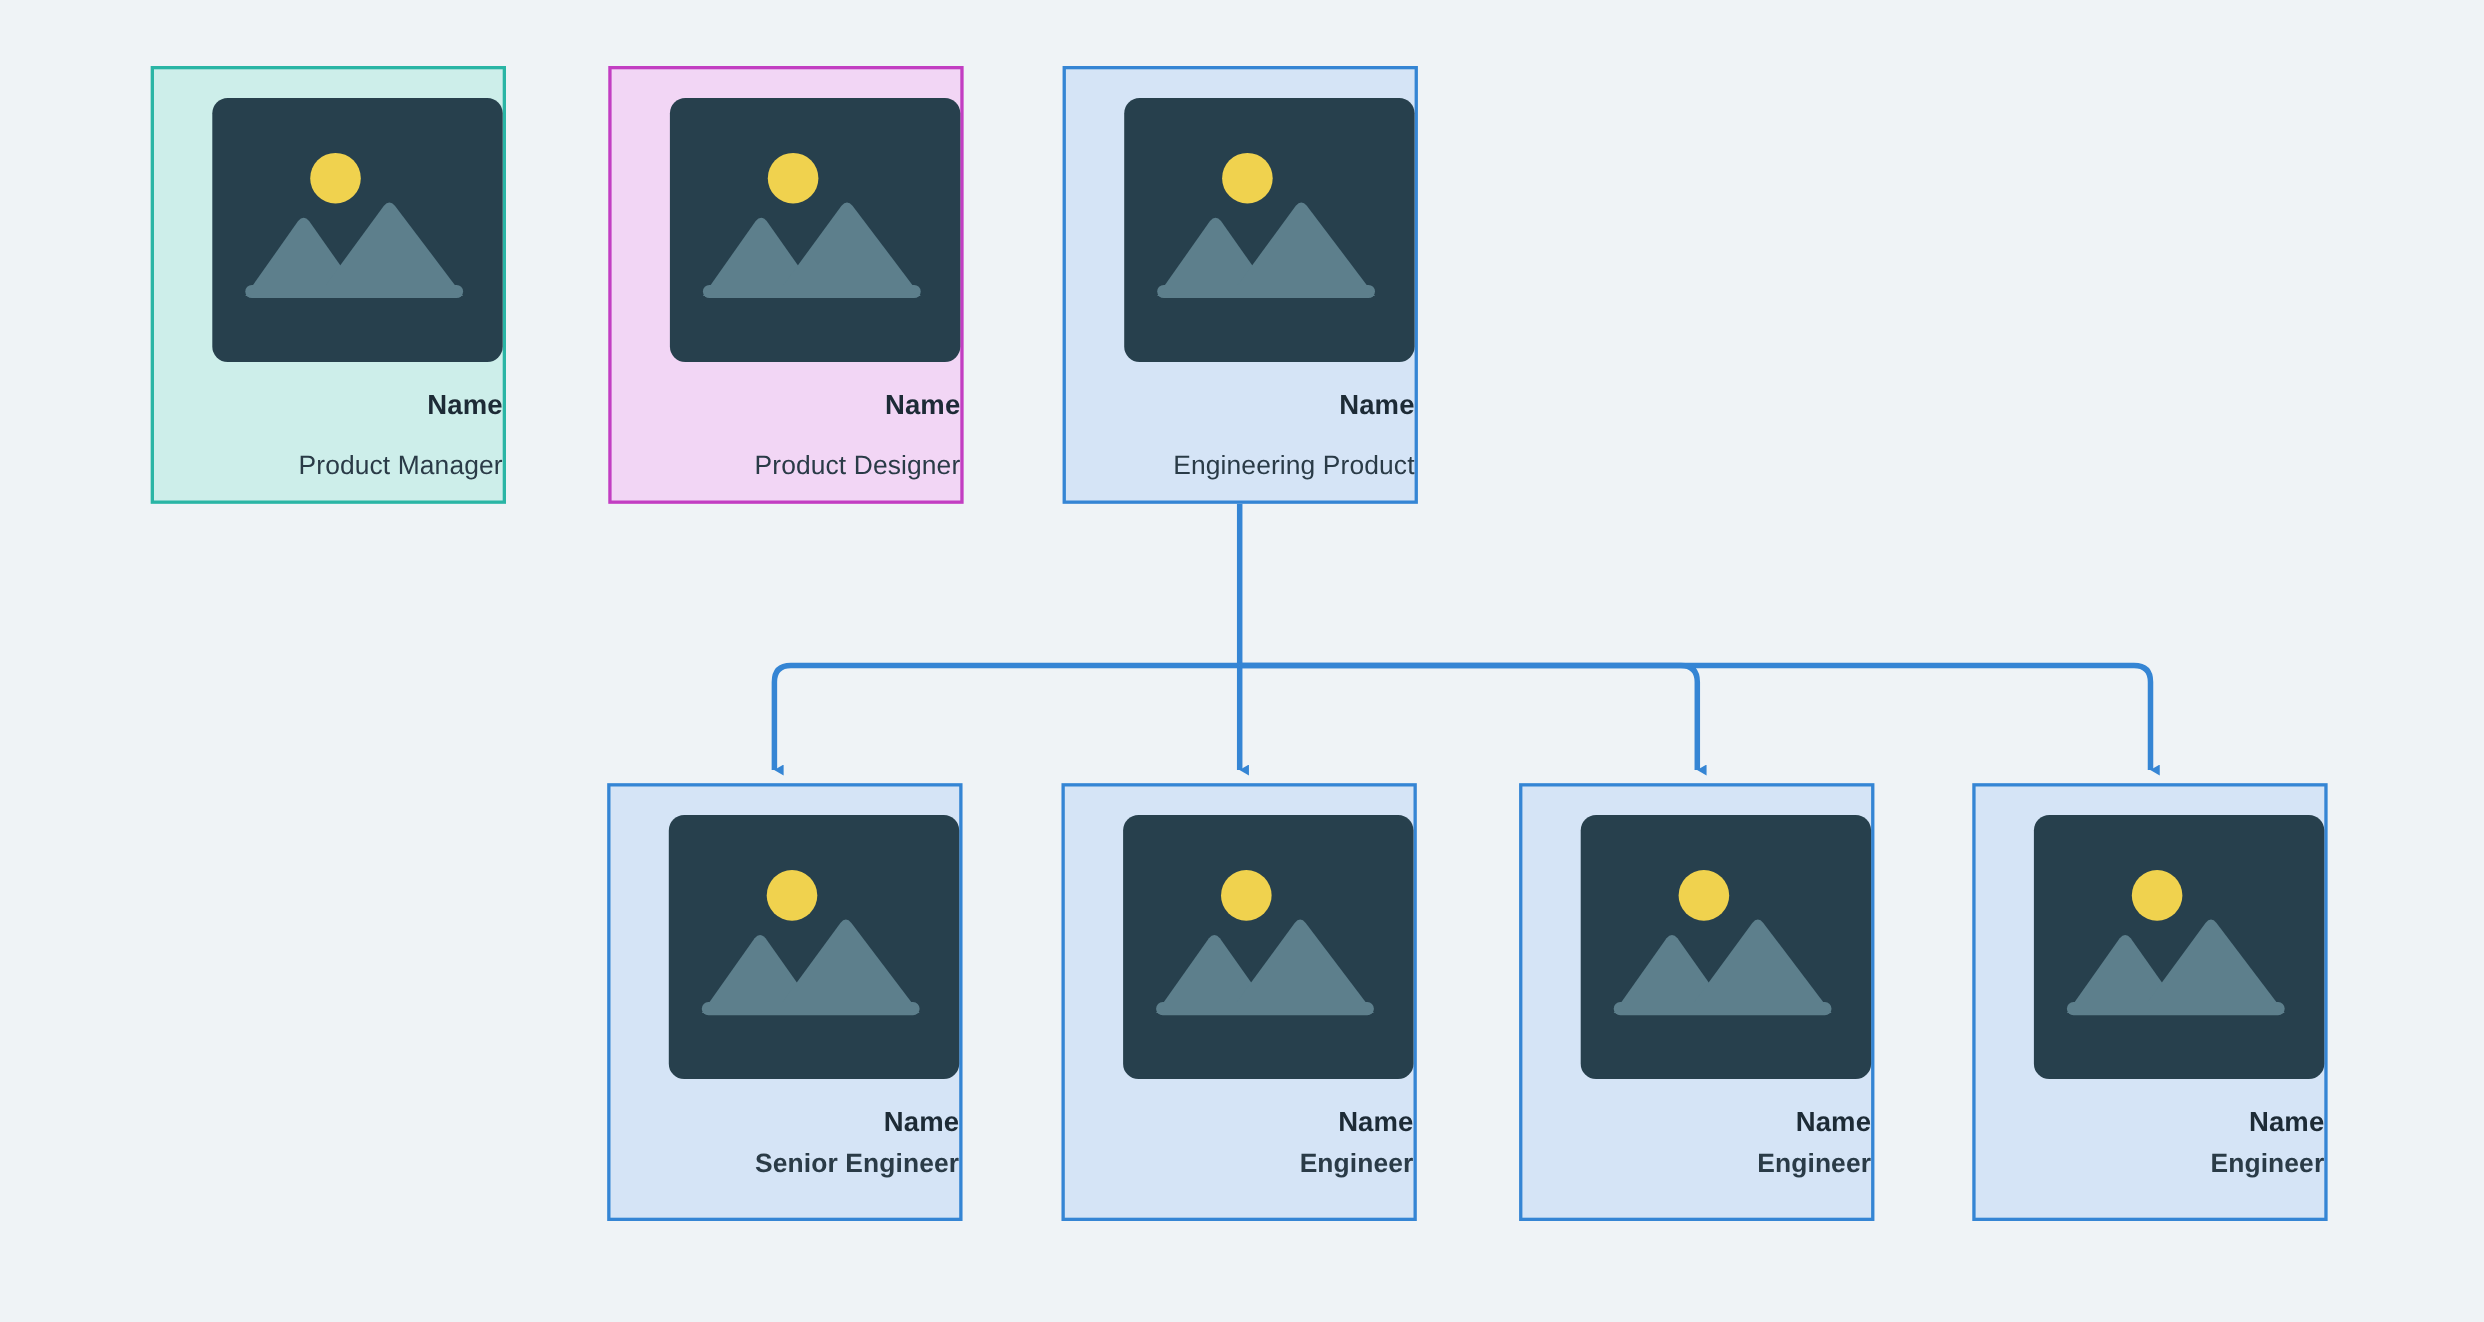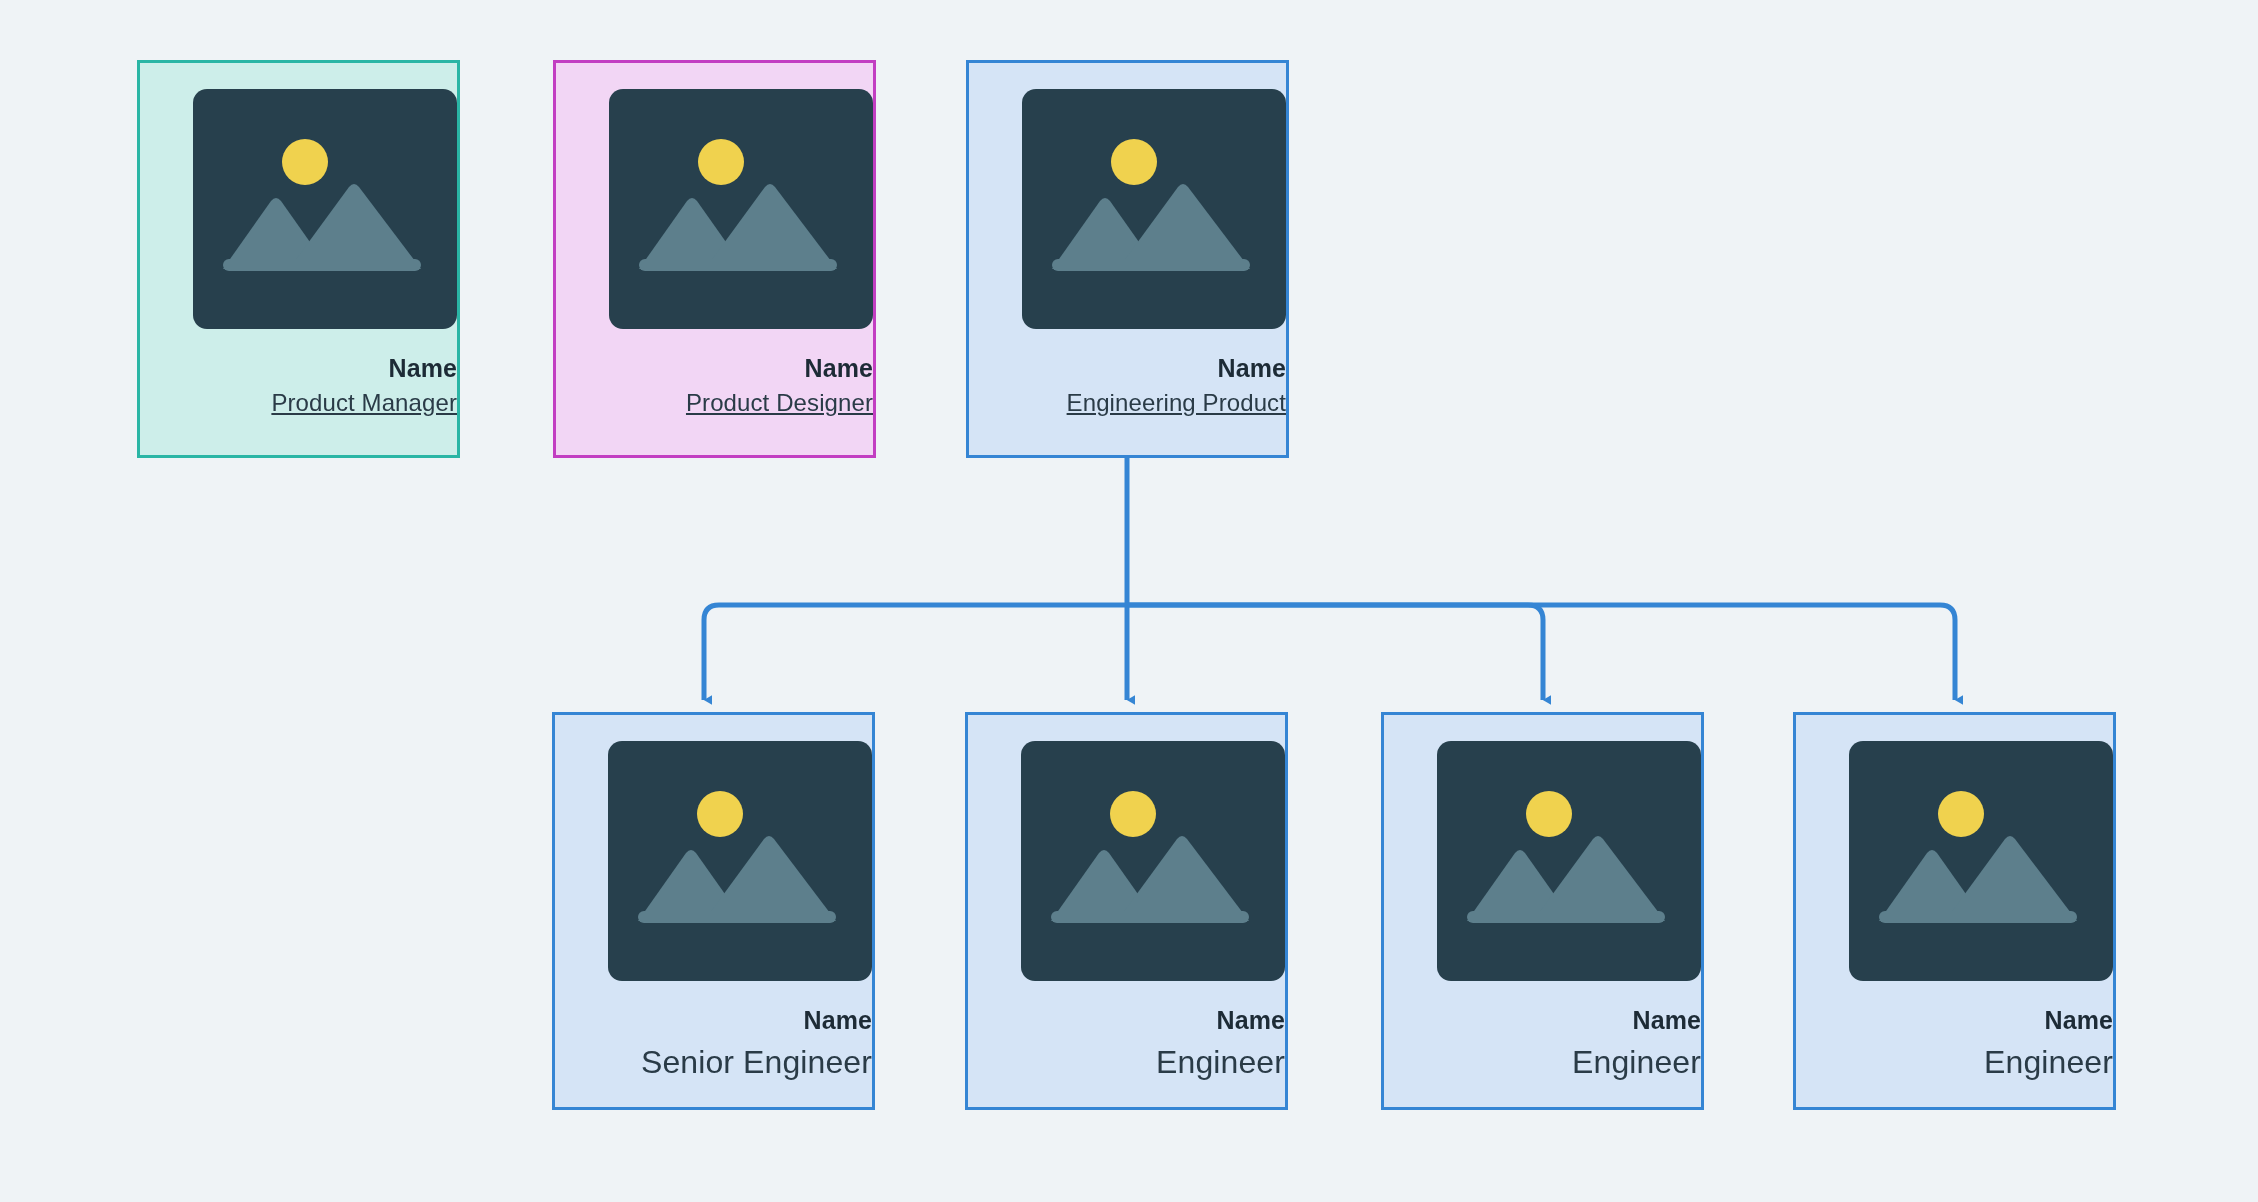--- a/index.html
+++ b/index.html
@@ -71,37 +71,37 @@
     width: 264px;
     height: 240px;
     margin-top: 26px;
   }
   .row-top .card-name {
     font-size: 25px;
     margin-top: 25px;
   }
   .row-top .card-role {
     font-size: 24px;
-    margin-top: 6px;
-    text-decoration: underline;
+    margin-top: 27px;
   }
 
   
   .row-bottom .card-photo {
     width: 264px;
     height: 240px;
     margin-top: 26px;
   }
   .row-bottom .card-name {
     font-size: 25px;
     margin-top: 25px;
   }
   .row-bottom .card-role {
-    font-size: 32px;
+    font-size: 24px;
     margin-top: 9px;
+    font-weight: bold;
   }
 </style>
 </head>
 <body style="background: rgb(239, 243, 246);">
 
 <div id="canvas">
 
   <svg id="connectors" viewBox="0 0 2258 1202">
     <defs>
       <marker id="arrowhead" markerWidth="10" markerHeight="9" refX="5" refY="8.4" orient="auto" markerUnits="userSpaceOnUse">

